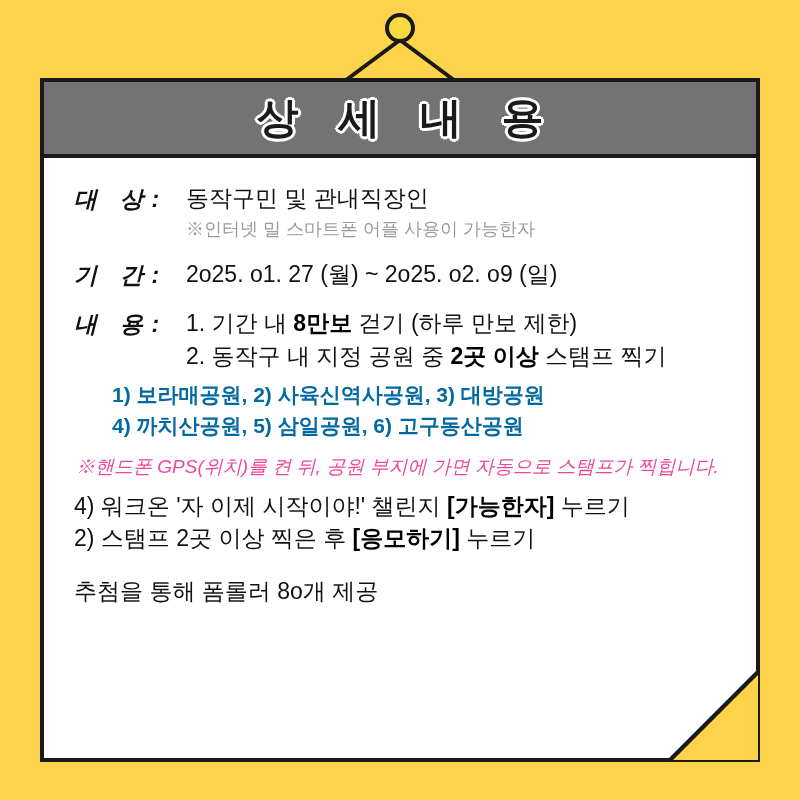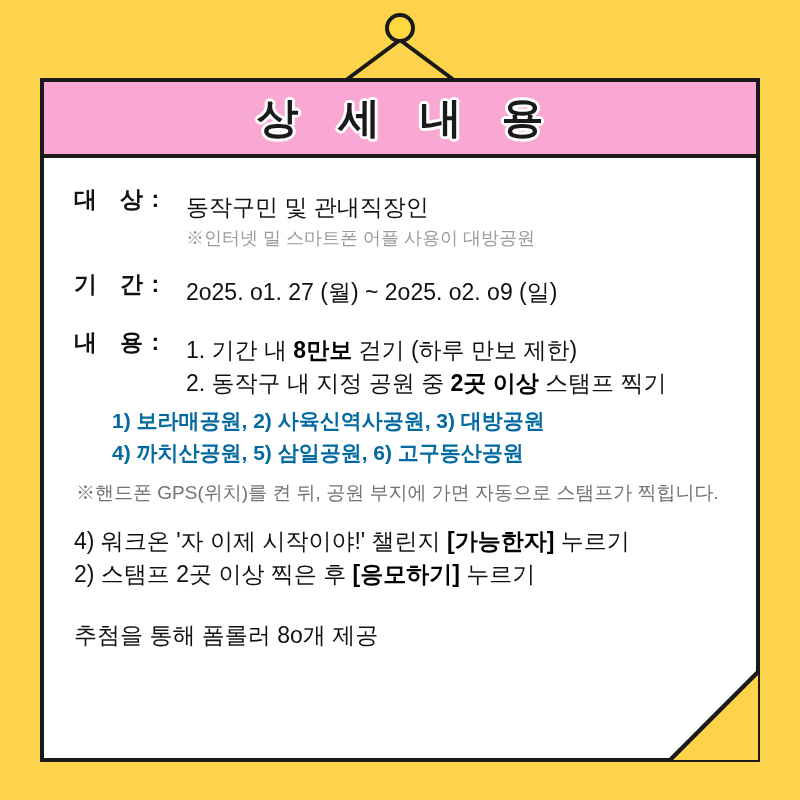--- a/index.html
+++ b/index.html
@@ -36,21 +36,21 @@
     top: 78px;
     width: 720px;
     height: 684px;
     background: #ffffff;
     border: 4px solid #1a1a1a;
     box-sizing: border-box;
   }
   .card-title-bar {
     position: relative;
     height: 76px;
-    background: #f9a8d4;
+    background: #737373;
     border-bottom: 4px solid #1a1a1a;
     box-sizing: border-box;
     display: flex;
     align-items: center;
     justify-content: center;
   }
   .card-title {
     font-size: 42px;
     font-weight: bold;
     letter-spacing: 14px;
@@ -75,42 +75,43 @@
     margin-bottom: 6px;
   }
   .label {
     flex: 0 0 112px;
     font-size: 23px;
     font-weight: bold;
     color: #111;
     letter-spacing: 1px;
     white-space: nowrap;
     padding-top: 2px;
+    font-style: italic;
   }
   .label .sp { display:inline-block; width: 22px; }
   .content {
     flex: 1 1 auto;
     font-size: 23px;
     color: #111;
     line-height: 1.42;
-    margin-top: 9px;
   }
   .content .ln { display: block; }
   .red { color: #000000; font-weight: bold; }
   .note {
     font-size: 18px;
     color: #9a9a9a;
     margin-top: 2px;
     letter-spacing: 0px;
   }
   .gps-note {
     font-size: 19px;
-    color: #737373;
+    color: #ec4899;
     text-align: left;
     margin: 12px 0 10px 2px;
+    font-style: italic;
   }
   .park-line {
     font-size: 21px;
     color: #0369a1;
     font-weight: bold;
     padding-left: 38px;
     line-height: 1.5;
   }
   .spacer-lg { height: 14px; }
   .spacer-md { height: 10px; }
@@ -141,21 +142,21 @@
     </div>
 
     <div class="card-body">
 
       <div class="row">
         <div class="label">
           <span>대</span><span class="sp"></span><span>상</span> :
         </div>
         <div class="content">
           <span class="ln">동작구민 및 관내직장인</span>
-          <span class="ln note">※인터넷 밀 스마트폰 어플 사용이 대방공원</span>
+          <span class="ln note">※인터넷 밀 스마트폰 어플 사용이 가능한자</span>
         </div>
       </div>
 
       <div class="spacer-md"></div>
 
       <div class="row">
         <div class="label">
           <span>기</span><span class="sp"></span><span>간</span> :
         </div>
         <div class="content">

